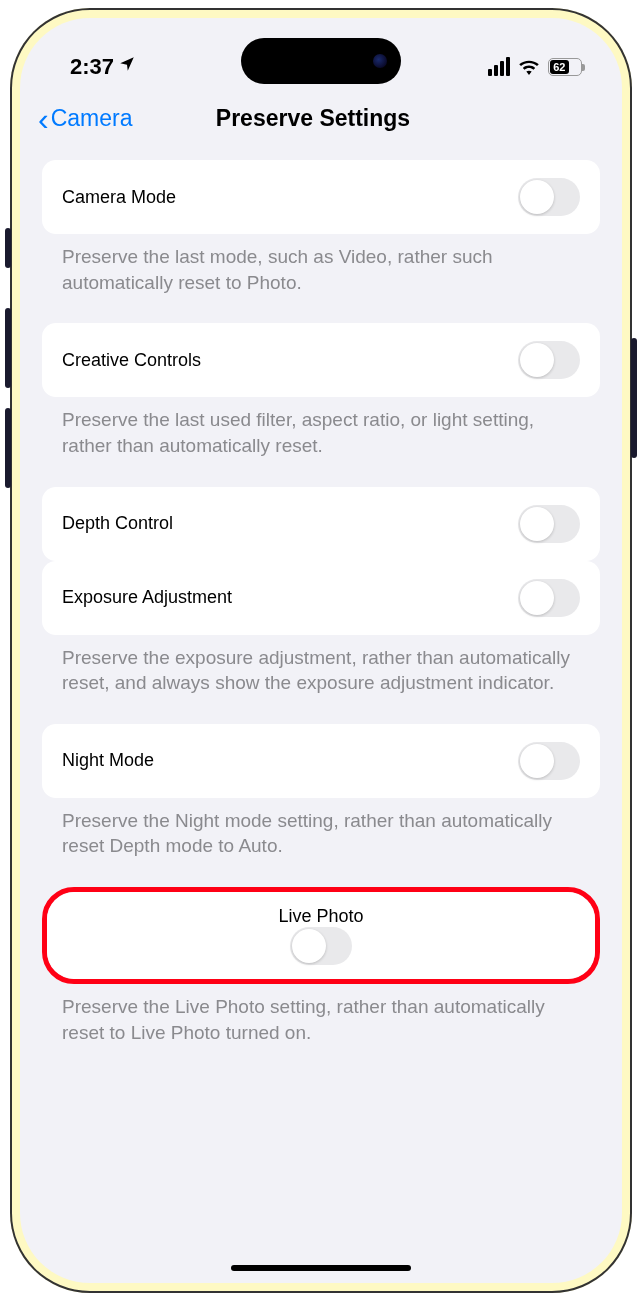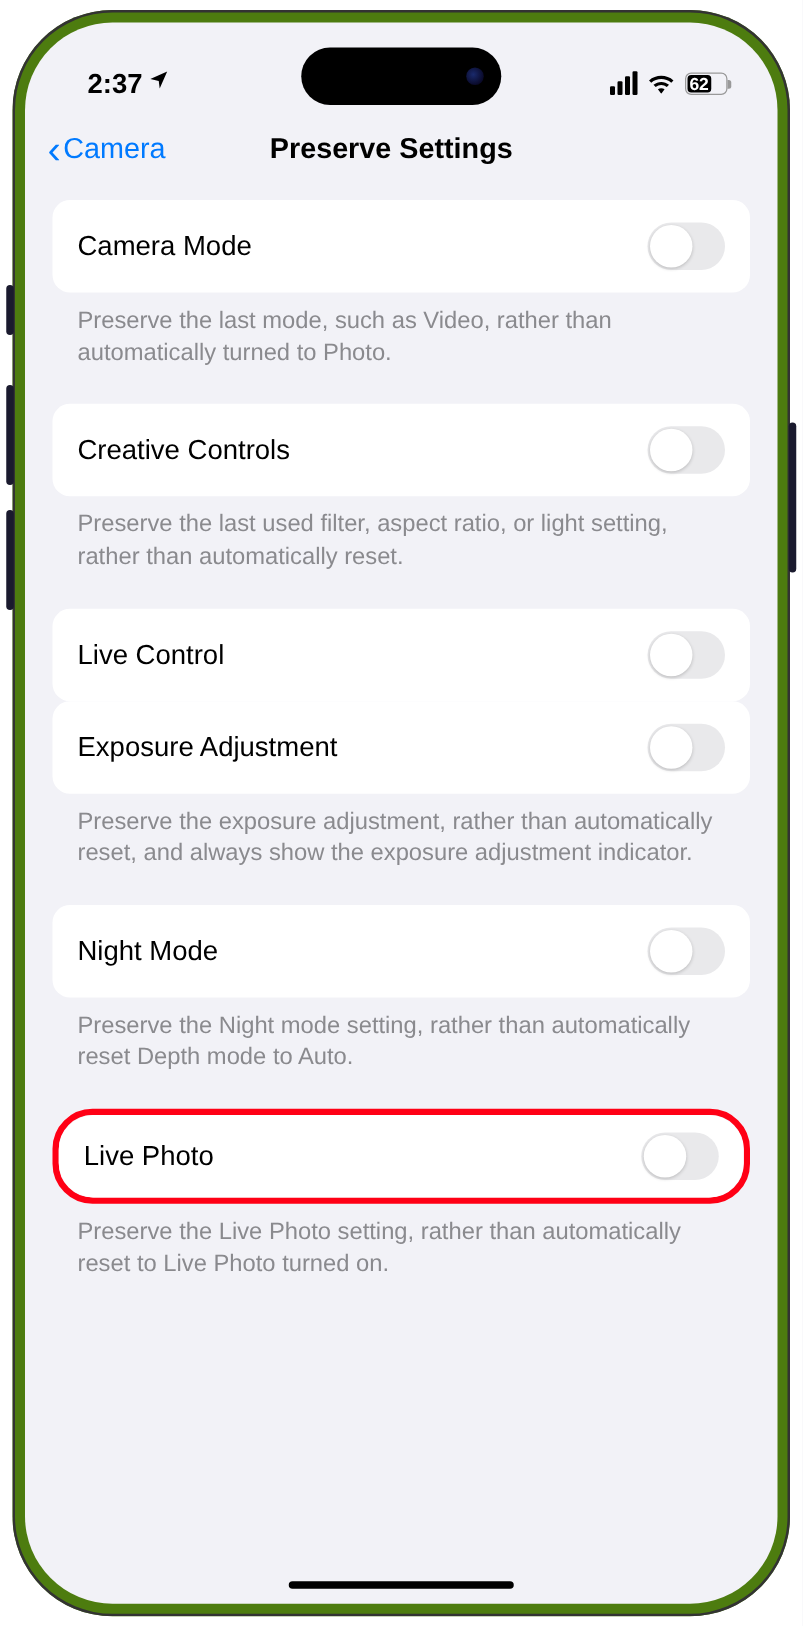--- a/index.html
+++ b/index.html
@@ -8,21 +8,21 @@
     font-family: -apple-system, 'Helvetica Neue', Helvetica, Arial, sans-serif;
     width: 642px;
     height: 1301px;
     display: flex;
     align-items: center;
     justify-content: center;
   }
   .phone-frame {
     width: 622px;
     height: 1285px;
-    background: #4d7c0f;
+    background: #fef9c3;
     border-radius: 80px;
     padding: 10px;
     box-shadow: 0 0 0 2px #333 inset;
     position: relative;
   }
   .side-btn {
     position: absolute;
     background: #1a1a2e;
     width: 6px;
     border-radius: 3px;
@@ -84,21 +84,21 @@
     width: 34px; height: 18px; position: relative;
     padding: 1px;
   }
   .battery::after {
     content:''; position:absolute; right:-4px; top:5px;
     width:3px; height:7px; background:#999; border-radius:0 2px 2px 0;
   }
   .battery-fill {
     background:#000; height:100%; border-radius:3px;
     display:flex; align-items:center; justify-content:center;
-    color:#fff; font-size:14px; font-weight:600;
+    color:#fff; font-size:11px; font-weight:600;
   }
   .nav-bar {
     display: flex;
     align-items: center;
     padding: 12px 18px 18px;
     position: relative;
   }
   .back-btn {
     display: flex; align-items: center;
     color: #007aff; font-size: 23px;
@@ -116,21 +116,21 @@
   }
   .row {
     background: #fff;
     border-radius: 14px;
     padding: 18px 20px;
     display: flex;
     justify-content: space-between;
     align-items: center;
   }
   .row-label {
-    font-size: 22px;
+    font-size: 18px;
     color: #000;
   }
   .toggle {
     width: 62px; height: 38px;
     background: #e9e9eb;
     border-radius: 20px;
     position: relative;
   }
   .toggle::after {
     content:'';
@@ -149,20 +149,21 @@
   }
   .highlight {
     border: 5px solid #ff0015;
     border-radius: 32px;
     padding: 0;
   }
   .highlight .row {
     background: #fff;
     border-radius: 28px;
     padding: 14px 20px;
+    flex-direction: column;
   }
   .home-indicator {
     position: absolute;
     bottom: 12px;
     left: 50%;
     transform: translateX(-50%);
     width: 180px;
     height: 6px;
     background: #000;
     border-radius: 4px;
@@ -214,30 +215,30 @@
       </div>
       <div class="nav-title">Preserve Settings</div>
     </div>
 
     <div class="content">
 
       <div class="row">
         <span class="row-label">Camera Mode</span>
         <div class="toggle"></div>
       </div>
-      <div class="desc">Preserve the last mode, such as Video, rather than automatically turned to Photo.</div>
+      <div class="desc">Preserve the last mode, such as Video, rather such automatically reset to Photo.</div>
 
       <div class="row">
         <span class="row-label">Creative Controls</span>
         <div class="toggle"></div>
       </div>
       <div class="desc">Preserve the last used filter, aspect ratio, or light setting, rather than automatically reset.</div>
 
       <div class="row">
-        <span class="row-label">Live Control</span>
+        <span class="row-label">Depth Control</span>
         <div class="toggle"></div>
       </div>
 
       <div class="row">
         <span class="row-label">Exposure Adjustment</span>
         <div class="toggle"></div>
       </div>
       <div class="desc">Preserve the exposure adjustment, rather than automatically reset, and always show the exposure adjustment indicator.</div>
 
       <div class="row">

